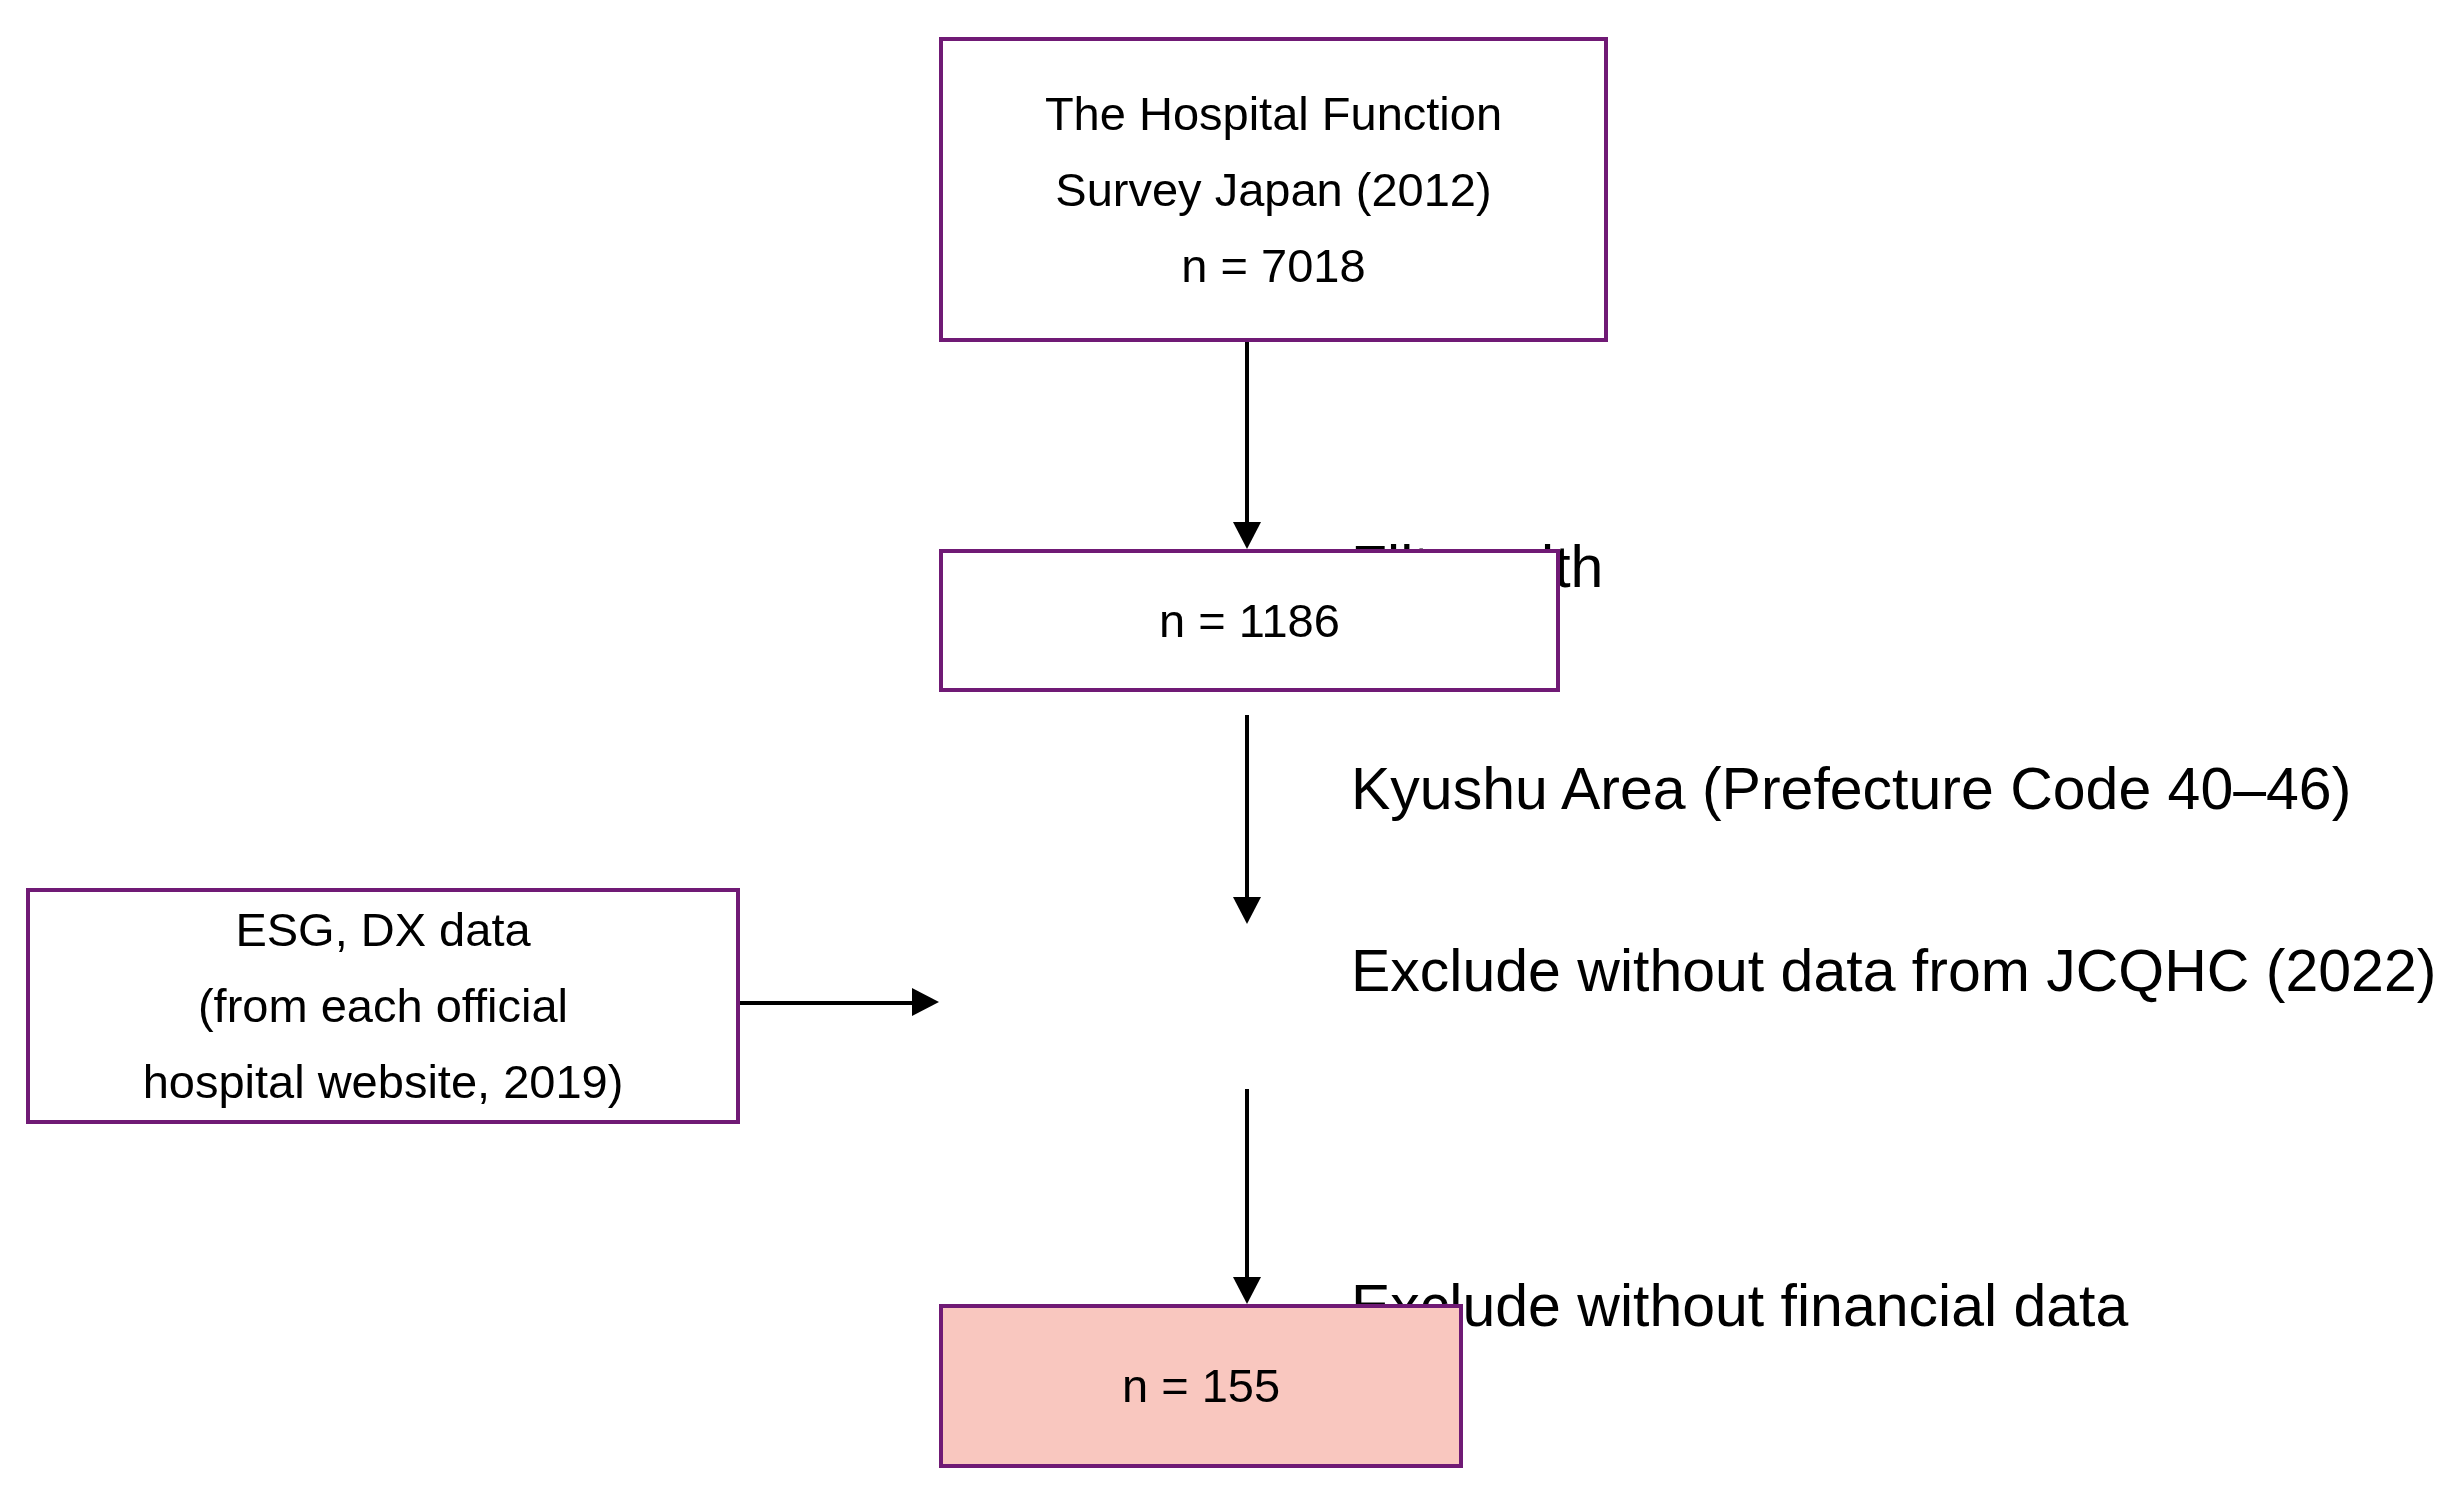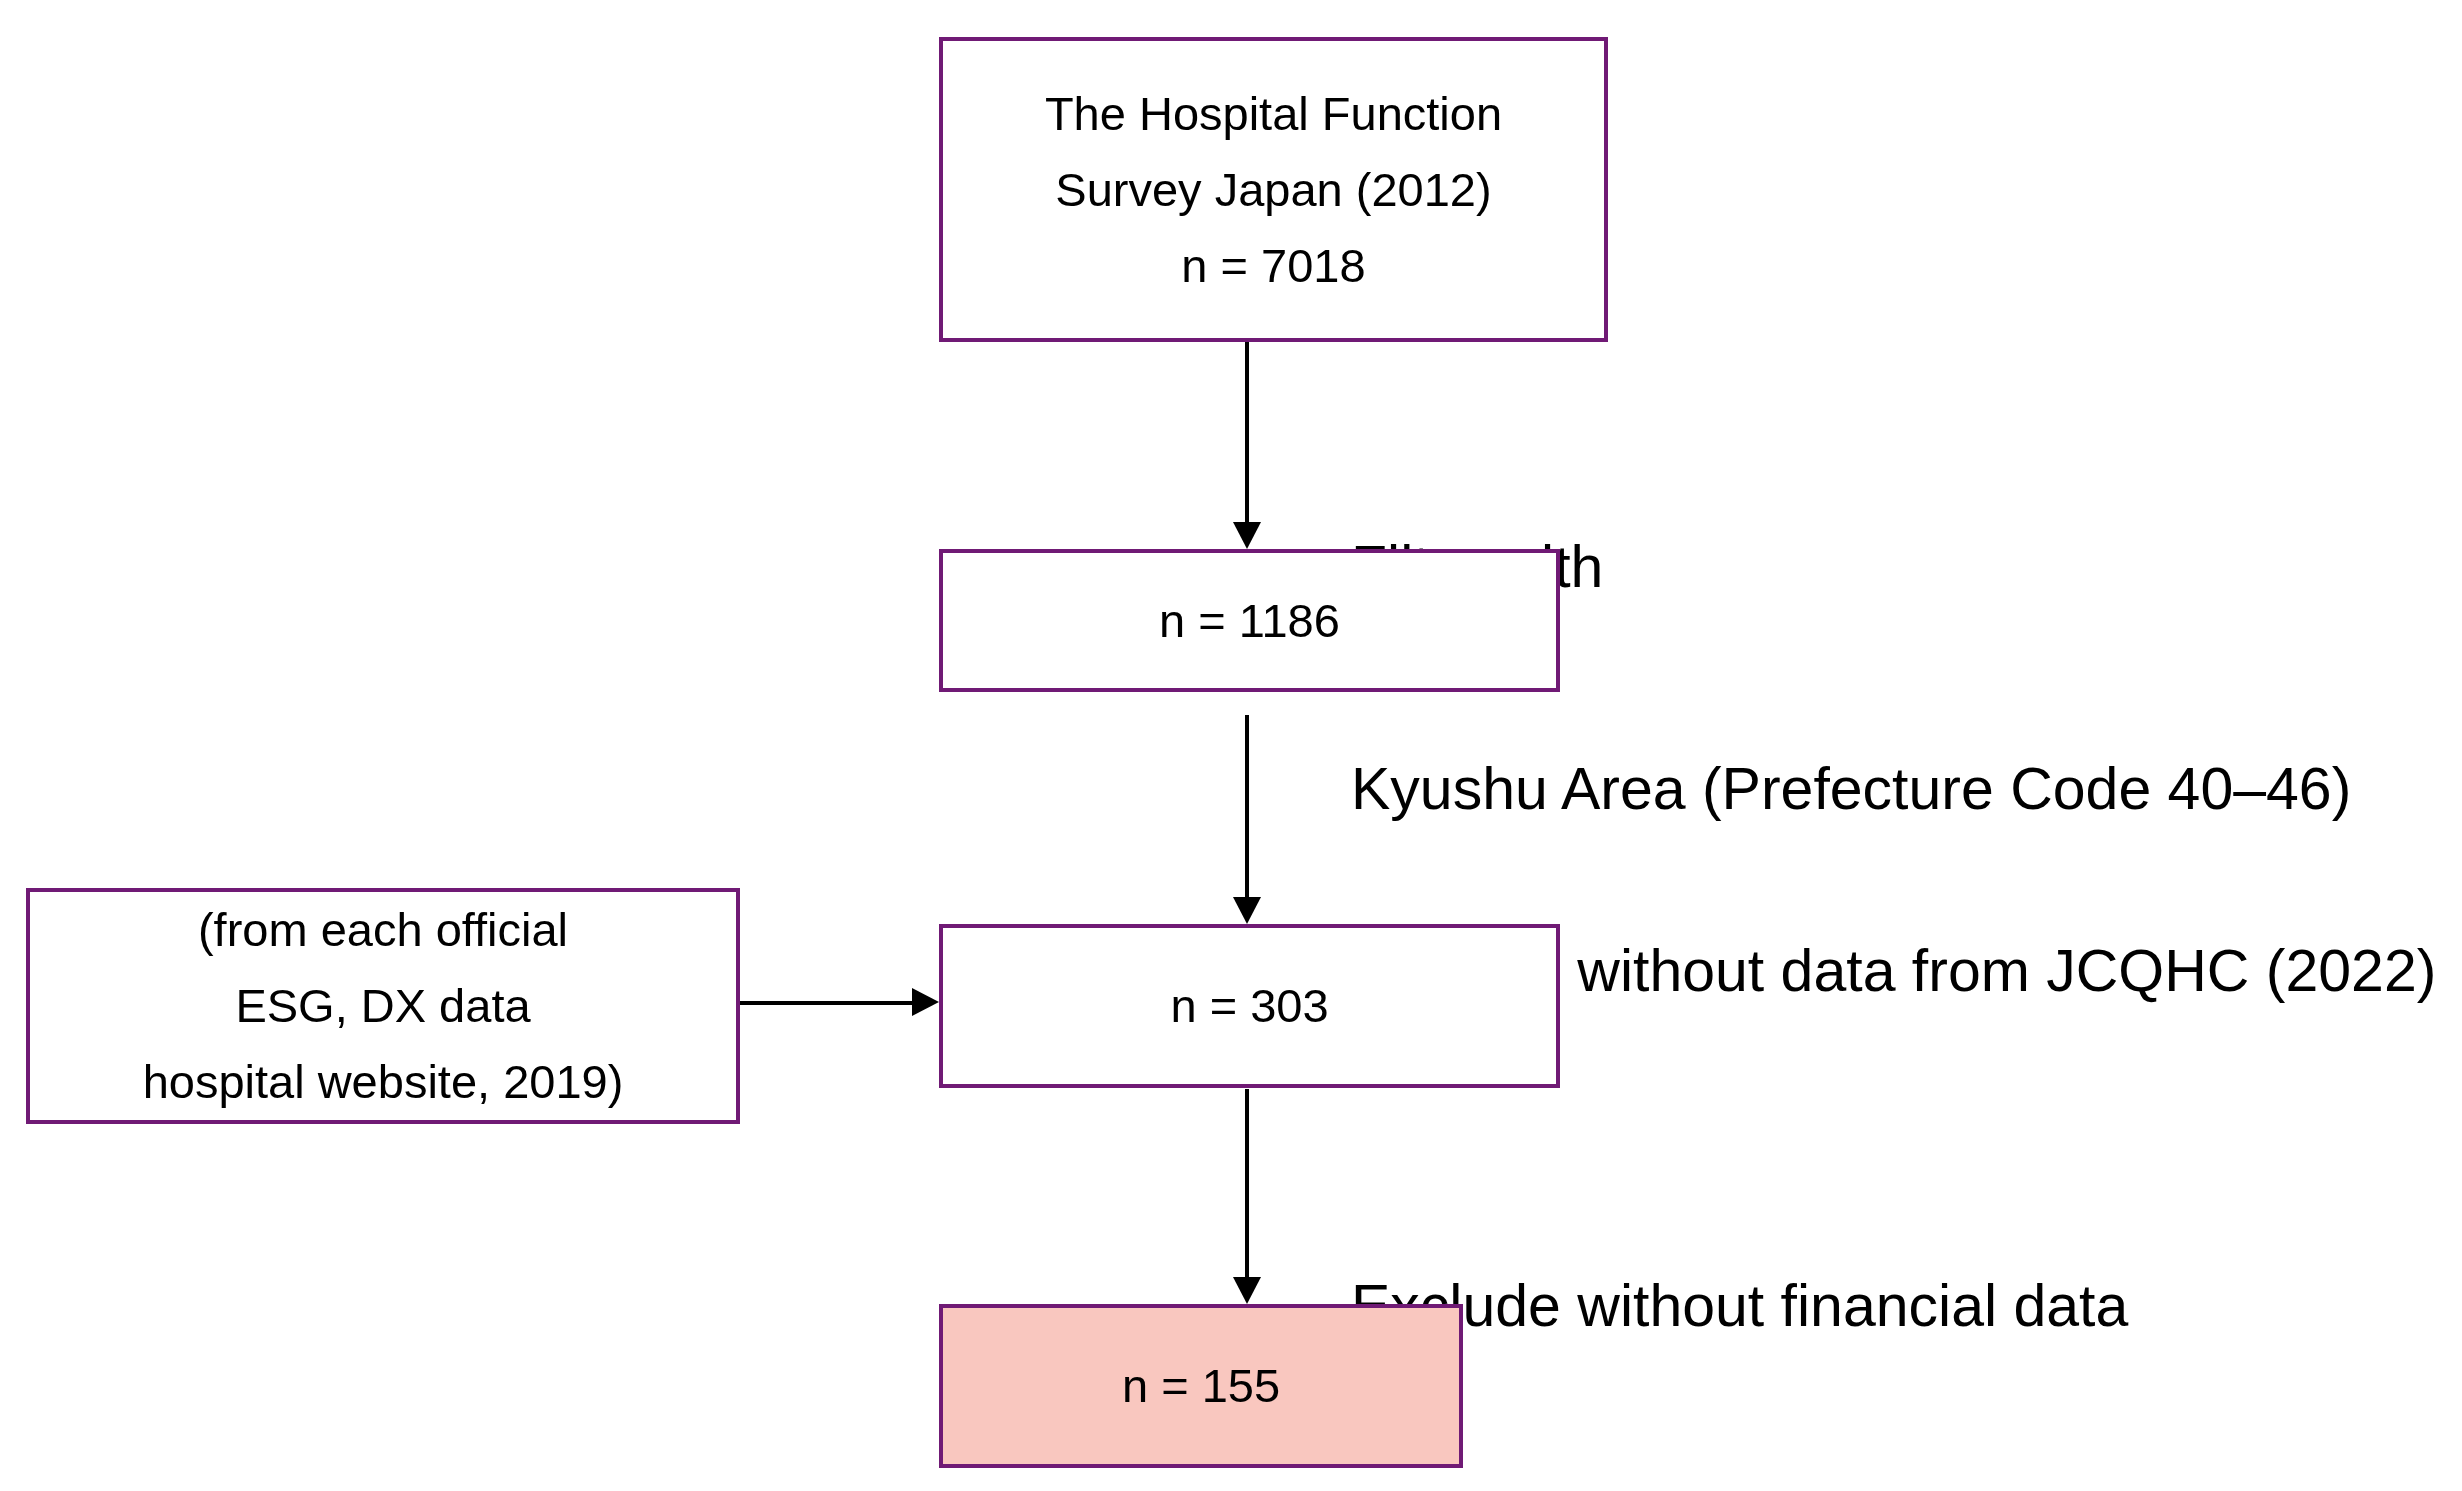--- a/index.html
+++ b/index.html
@@ -106,32 +106,29 @@
   </div>
 
   <div class="vline" id="arrow2-line"></div>
   <div class="head-down" id="arrow2-head"></div>
   <div class="edge-label" id="jcqhc-label">
     <div>Exclude without data from JCQHC (2022)</div>
   </div>
 
   <div class="box" id="esg-box">
     <div class="lines">
+      <div>ESG, DX data</div>
       <div>(from each official</div>
-      <div>ESG, DX data</div>
       <div>hospital website, 2019)</div>
     </div>
   </div>
 
   <div class="hline" id="harrow-line"></div>
   <div class="head-right" id="harrow-head"></div>
 
-  <div class="box" id="jcqhc-box">
-    <span>n = 303</span>
-  </div>
 
   <div class="vline" id="arrow3-line"></div>
   <div class="head-down" id="arrow3-head"></div>
   <div class="edge-label" id="financial-label">
     <div>Exclude without financial data</div>
     
   </div>
 
   <div class="box" id="final-box" style="background: rgb(249, 199, 191);">
     <span>n = 155</span>

